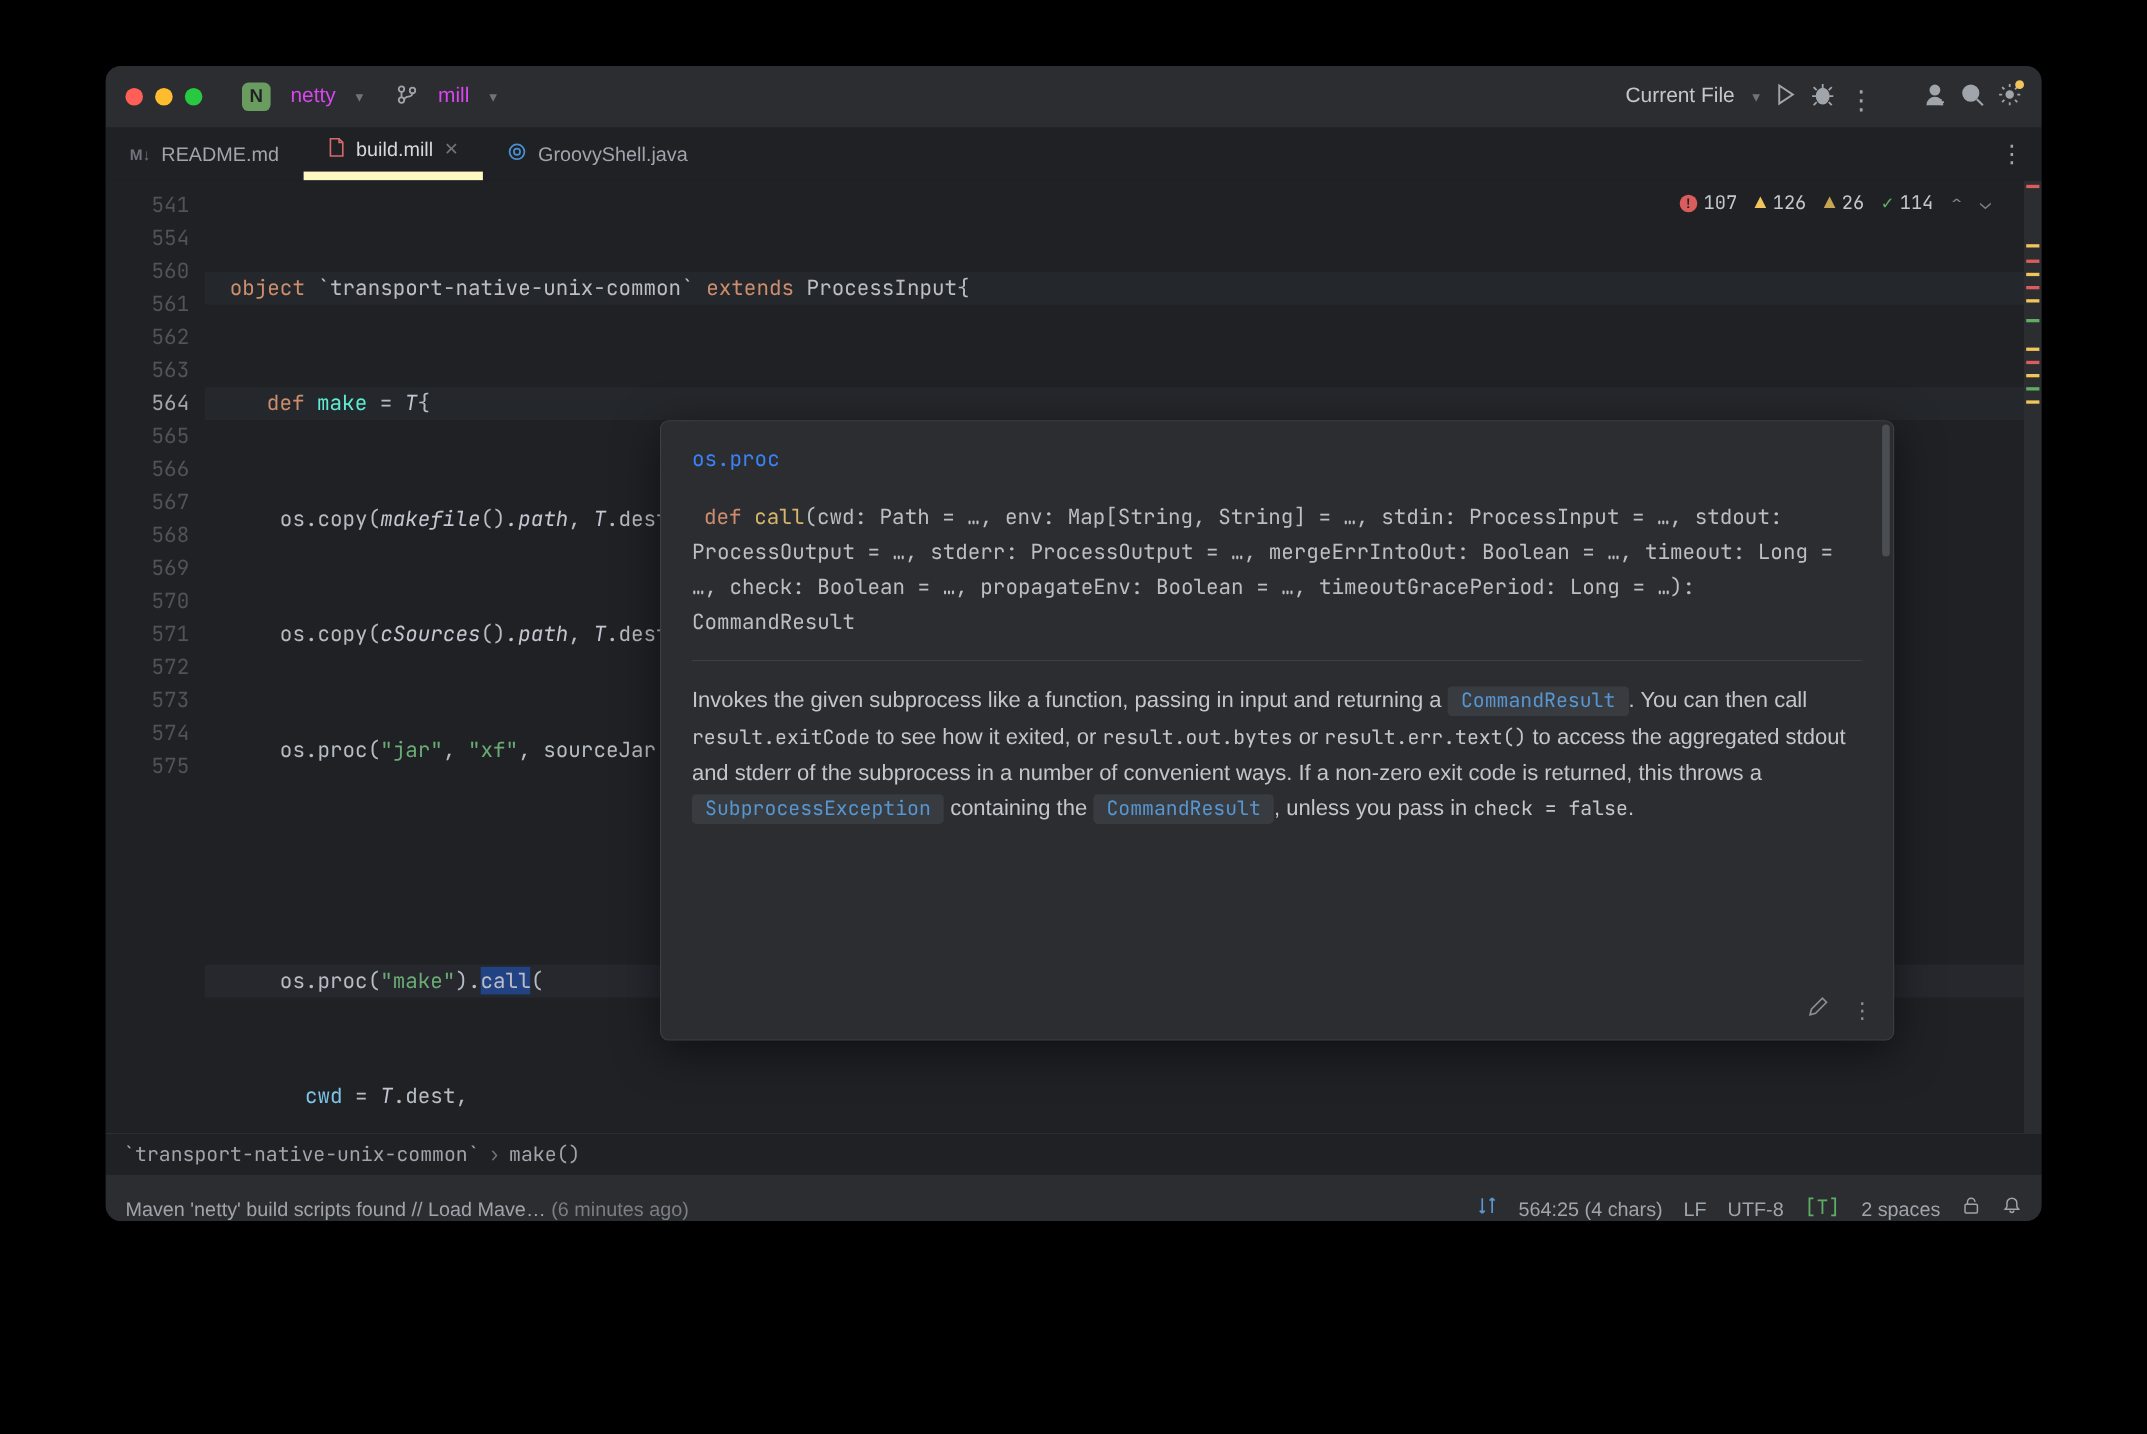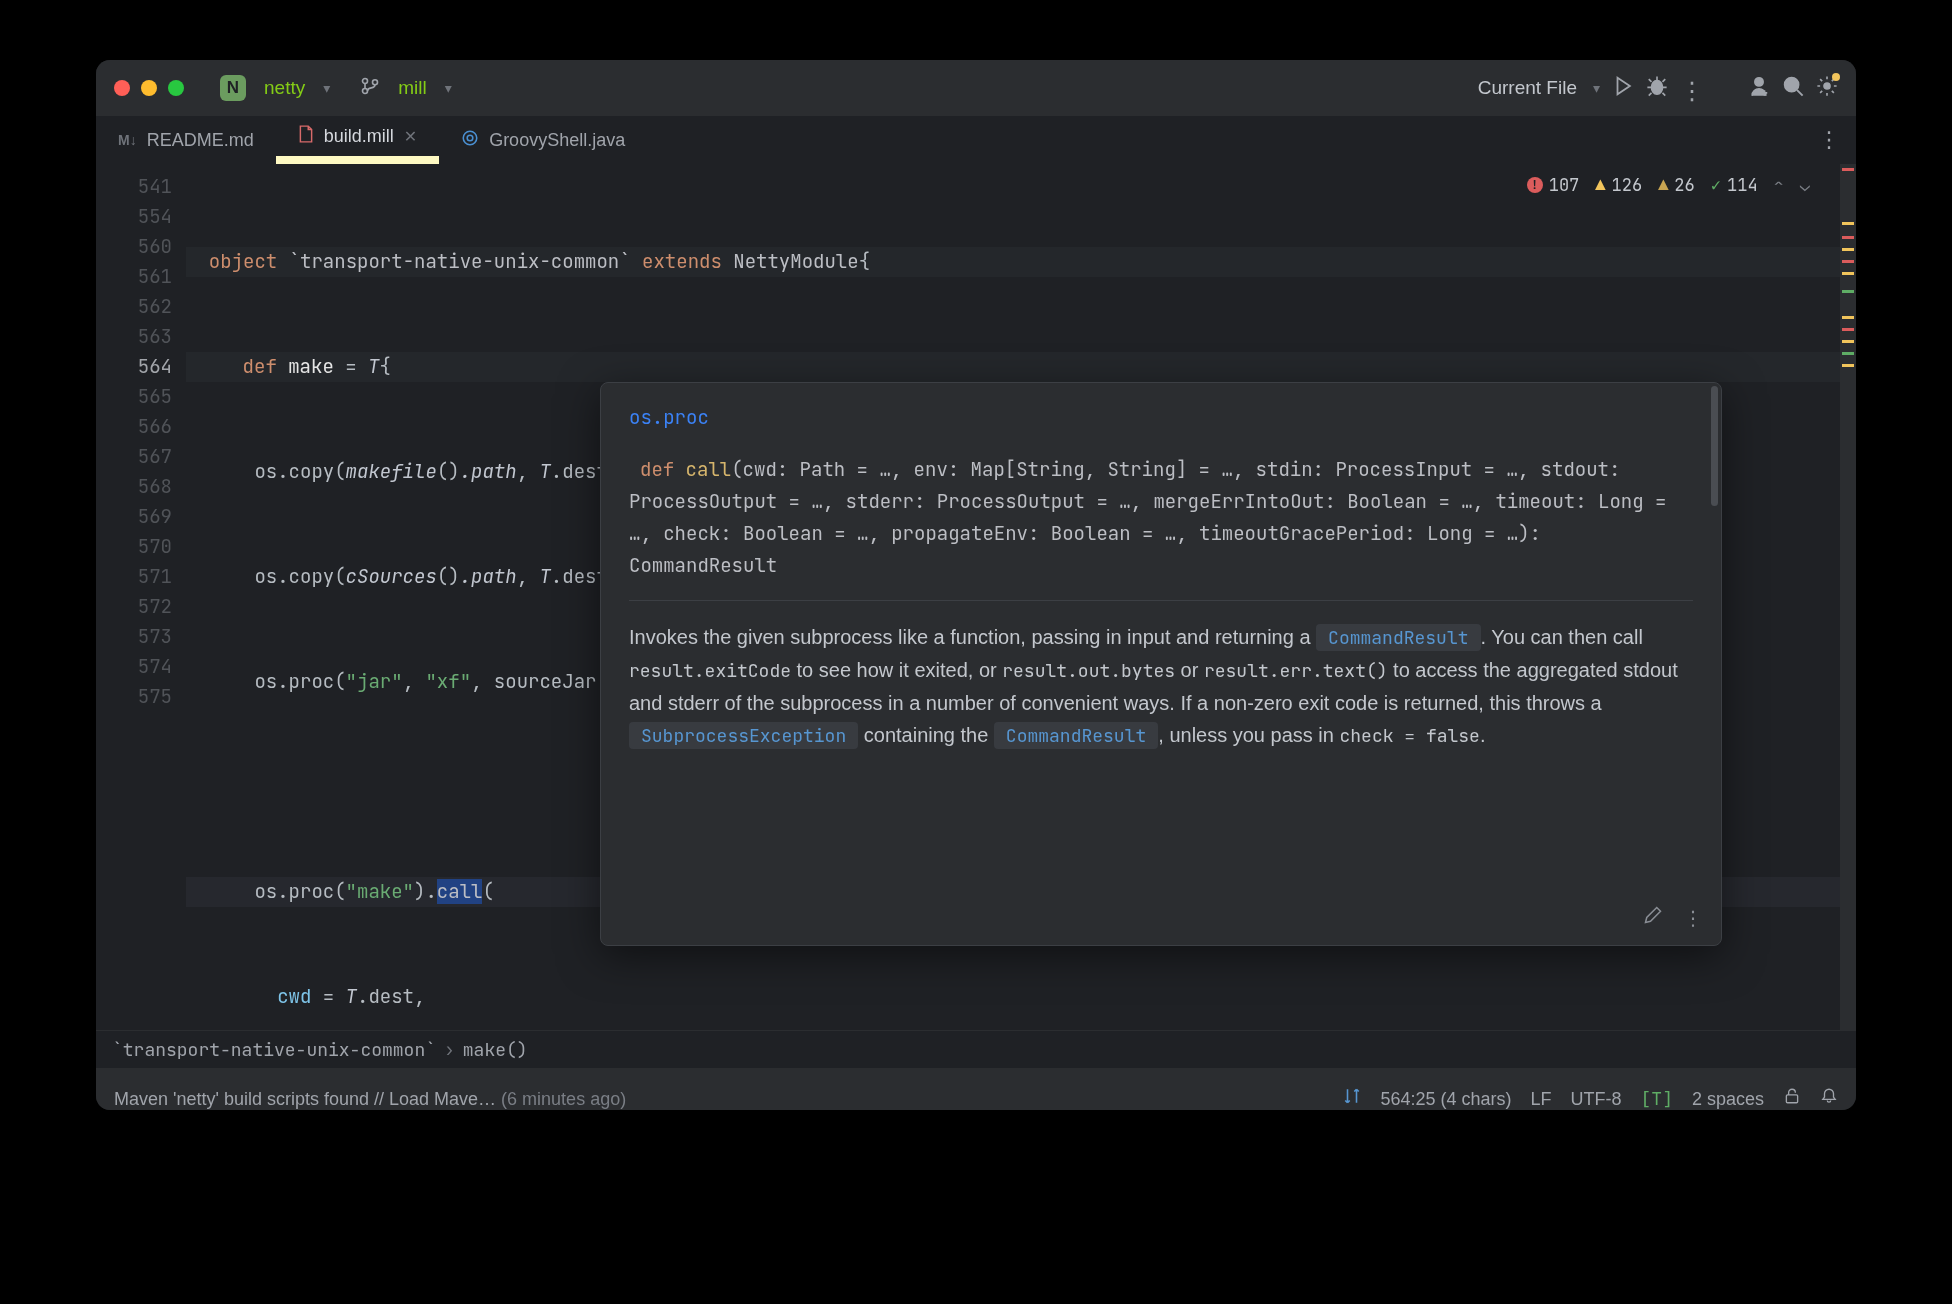--- a/index.html
+++ b/index.html
@@ -36,21 +36,21 @@
   .traffic-lights { display: flex; gap: 11px; }
   .tl { width: 16px; height: 16px; border-radius: 50%; }
   .tl.red { background: #ff5f57; }
   .tl.yellow { background: #febc2e; }
   .tl.green { background: #28c840; }
   .project-badge {
     width: 26px; height: 26px; border-radius: 6px;
     background: #6b9c5f; display: flex; align-items: center; justify-content: center;
     color: #1f2125; font-weight: 700; font-size: 17px; margin-left: 24px;
   }
-  .title-label { color: #84cc16; font-size: 19px; margin-left: 6px; text-align: center; }
+  .title-label { color: #d946ef; font-size: 19px; margin-left: 6px; text-align: center; }
   .chev { color: #6f737a; font-size: 14px; margin-left: 6px; }
   .branch-icon { color: #a0a4ab; font-size: 18px; margin-left: 18px; }
   .spacer { flex: 1; }
   .right-controls { display: flex; align-items: center; gap: 12px; }
   .run-config { color: #c3c7cd; font-size: 19px; display: flex; align-items: center; gap: 10px; }
   .icon20 { width: 22px; height: 22px; color: #a0a4ab; fill: currentColor;}
   .icon20.dots { font-size: 24px; }
   .settings-badge { position: relative; }
   .settings-badge::after {
     content: ''; width: 8px; height: 8px; border-radius: 50%;
@@ -84,21 +84,21 @@
   }
   .gutter .ln { height: 30px; line-height: 30px; }
   .gutter .ln.current { color: #a2a5aa; }
   .code-area { flex: 1; padding-top: 8px; position: relative; white-space: pre; color: #b6bcc2; }
   .code-line { height: 30px; line-height: 30px; }
   .code-line.current { background: #26282e; }
   .code-line.fold-head { background: #24272b; }
   .kw { color: #ce8e6d; }
   .def { color: #ce8e6d; margin-left: 11px; }
   .str { color: #6aab73; }
-  .ident { color: #e5e5e5; }
+  .ident { color: #5eead4; }
   .method { color: #bcbec4; }
   .caret-sel { background: #214283; color: #bcbec4; }
   .param { color: #c2c7d0; font-style: italic; }
   .param2 { color: #7ec4e8; }
   .type { color: #bcbec4; }
   .bool { color: #ce8e6d; }
   
   .inspections {
     position: absolute; top: 8px; right: 42px;
     display: flex; align-items: center; gap: 16px; font-size: 17px; color: #c3c7cd;
@@ -275,21 +275,21 @@
       <div class="ln">569</div>
       <div class="ln">570</div>
       <div class="ln">571</div>
       <div class="ln">572</div>
       <div class="ln">573</div>
       <div class="ln">574</div>
       <div class="ln">575</div>
     </div>
     <div class="code-area">
       
-      <div class="code-line fold-head"><span style="opacity:0"></span>  <span class="kw">object</span> <span class="type">`transport-native-unix-common`</span> <span class="kw">extends</span> <span class="type">NettyModule</span><span>{</span></div>
+      <div class="code-line fold-head"><span style="opacity:0"></span>  <span class="kw">object</span> <span class="type">`transport-native-unix-common`</span> <span class="kw">extends</span> <span class="type">ProcessInput</span><span>{</span></div>
       
       <div class="code-line fold-head">    <span class="def">def</span> <span class="ident">make</span><span> = </span><span class="param">T</span><span>{</span></div>
       
       <div class="code-line">      <span>os.copy(</span><span class="param">makefile</span>()<span class="param">.path</span><span>, </span><span class="param">T</span><span>.dest / </span><span class="str">"Makefile"</span><span>)</span></div>
       
       <div class="code-line">      <span>os.copy(</span><span class="param">cSources</span>()<span class="param">.path</span><span>, </span><span class="param">T</span><span>.dest / </span><span class="str">"src"</span><span> / </span><span class="str">"main"</span><span> / </span><span class="str">"c"</span><span>, createFolders = </span><span class="bool">true</span><span>)</span></div>
       
       <div class="code-line">      <span>os.proc(</span><span class="str">"jar"</span><span>, </span><span class="str">"xf"</span><span>, sourceJar.</span><span class="param">path</span><span>).</span><span class="method">call</span><span>(</span><span class="param2">cwd</span><span> = </span><span class="param">T</span><span>.dest  / </span><span class="str">"src"</span><span> / </span><span class="str">"main"</span><span> / </span><span class="str">"c"</span><span>)</span></div>
       
       <div class="code-line"> </div>

